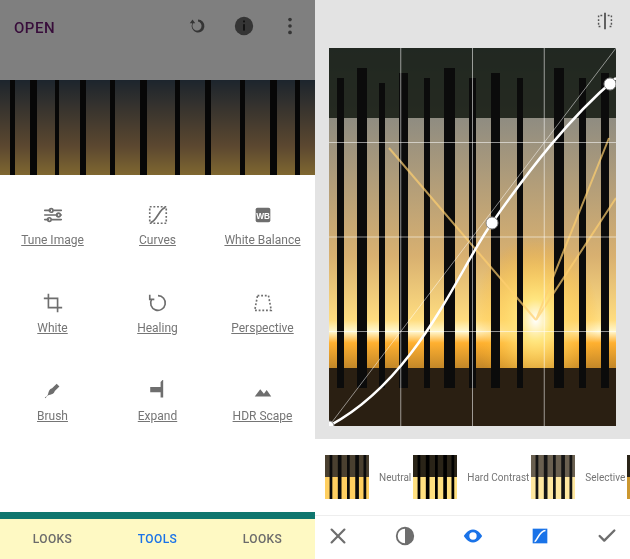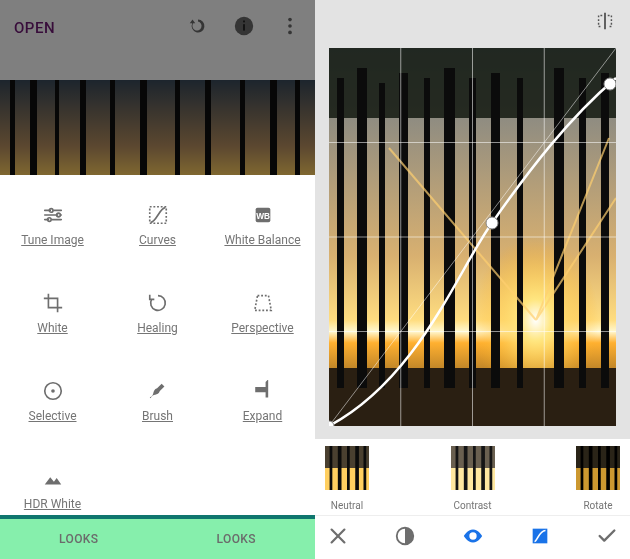--- a/index.html
+++ b/index.html
@@ -13,33 +13,33 @@
   .hicon{width:22px;height:22px;fill:#6a6a6a;}
   .left-image{position:absolute;left:0;top:80px;width:100%;height:95px;z-index:1;}
   .forest-mini{width:100%;height:100%;display:block;}
   .dim-veil{position:absolute;left:0;top:0;width:100%;height:175px;background:rgba(0,0,0,0.5);z-index:3;}
   .tools-sheet{position:absolute;left:0;top:175px;width:100%;bottom:40px;background:#fff;}
   .tools-grid{display:grid;grid-template-columns:repeat(3,1fr);grid-auto-rows:88px;padding-top:6px;}
   .tool-cell{display:flex;flex-direction:column;align-items:center;justify-content:center;color:#757575;font-size:12px;gap:8px;cursor:pointer;text-decoration:underline;}
   .tool-cell .tlabel{line-height:13px;text-align:center;}
   .ticon{width:22px;height:22px;fill:none;stroke:#6e6e6e;stroke-width:1.8;}
   .ticon.fillicon{fill:#6e6e6e;stroke:none;}
-  .bottom-bar-left{position:absolute;left:0;bottom:0;width:100%;height:40px;display:flex;border-top:4px solid #0f766e;background:#86efac;}
+  .bottom-bar-left{position:absolute;left:0;bottom:0;width:100%;height:40px;display:flex;border-top:7px solid #0f766e;background:#fef9c3;}
   .bbl-tab{flex:1;display:flex;align-items:center;justify-content:center;font-size:12px;font-weight:500;letter-spacing:0.4px;color:#6b6b6b;cursor:pointer;}
   .bbl-tab.active{color:#1a73e8;}
 
   
   .pane-right{width:315px;height:559px;background:#e3e3e3;}
   .right-header{position:absolute;right:0;top:0;height:46px;width:100%;display:flex;align-items:center;justify-content:flex-end;padding-right:14px;box-sizing:border-box;}
   .right-hicon{width:22px;height:22px;fill:#555;}
   .canvas-area{position:absolute;left:14px;right:14px;top:48px;height:378px;background:#888;overflow:hidden;}
   .forest-svg{width:100%;height:100%;display:block;}
   .curve-grid-overlay{position:absolute;left:0;top:0;right:0;bottom:0;pointer-events:none;}
   .presets-strip{position:absolute;left:0;right:0;bottom:44px;height:76px;background:#fff;display:flex;align-items:center;justify-content:space-between;padding:0 8px;box-sizing:border-box;}
-  .preset{display:flex;flex-direction:column;align-items:center;gap:8px;cursor:pointer;}
+  .preset{display:flex;flex-direction:row;align-items:center;gap:8px;cursor:pointer;}
   .thumb{width:48px;height:48px;border:2px solid transparent;box-sizing:border-box;overflow:hidden;}
   .preset.selected .thumb{border-color:#1a73e8;}
   .preset .plabel{font-size:10px;color:#757575;white-space:nowrap;}
   .preset.selected .plabel{color:#1a73e8;}
   .bottom-bar-right{position:absolute;left:0;right:0;bottom:0;height:44px;background:#fff;display:flex;align-items:center;justify-content:space-between;padding:0 12px;box-sizing:border-box;border-top:1px solid #eee;}
   .racticon{width:22px;height:22px;fill:#6e6e6e;}
   .racticon.accent{fill:#1a73e8;}
 </style>
 </head>
 <body>
@@ -141,52 +141,46 @@
             </svg>
           <span class="tlabel">Healing</span>
         </div>
 
         <div class="tool-cell">
           <svg class="ticon" viewBox="0 0 24 24">
               <path d="M6 4 L18 4 L21 20 L3 20 Z" stroke-dasharray="2 2"></path>
             </svg>
           <span class="tlabel">Perspective</span>
         </div>
-        <div class="tool-cell">
-          <svg class="ticon" viewBox="0 0 24 24">
-              <circle cx="12" cy="12" r="9"></circle>
-              <circle cx="12" cy="12" r="2" class="fillicon" fill="#6e6e6e" stroke="none"></circle>
-            </svg>
-          <span class="tlabel">Selective</span>
-        </div>
 
         <div class="tool-cell">
           <svg class="ticon fillicon" viewBox="0 0 24 24">
               <path d="M4 20c2-6 8-2 10-8l5-5-3-3-5 5c-6 2-2 8-8 10z"></path>
             </svg>
           <span class="tlabel">Brush</span>
         </div>
         <div class="tool-cell">
           <svg class="ticon fillicon" viewBox="0 0 24 24">
               <path d="M7 3l4 4-8 8 4 4 8-8 4 4 2-2-14-14z" transform="rotate(45 12 12)"></path>
             </svg>
           <span class="tlabel">Expand</span>
         </div>
         <div class="tool-cell">
           <svg class="ticon fillicon" viewBox="0 0 24 24">
               <path d="M3 18l6-8 4 5 3-4 5 7z"></path>
             </svg>
-          <span class="tlabel">HDR White</span>
+          <span class="tlabel">HDR Scape</span>
         </div>
 
       </div>
     </div>
 
     <div class="bottom-bar-left">
       <div class="bbl-tab">LOOKS</div>
+      <div class="bbl-tab active">TOOLS</div>
       <div class="bbl-tab">LOOKS</div>
     </div>
 
   </div>
 
   <div class="pane pane-right">
 
     <div class="right-header">
       <span>
         <svg class="right-hicon" viewBox="0 0 24 24">
@@ -275,31 +269,45 @@
                 <rect x="14" width="4" height="48"></rect>
                 <rect x="24" width="3" height="48"></rect>
                 <rect x="33" width="4" height="48"></rect>
                 <rect x="42" width="3" height="48"></rect>
               </g>
             </svg></div>
         <span class="plabel">Neutral</span>
       </div>
       <div class="preset">
         <div class="thumb"><svg viewBox="0 0 48 48">
+              <rect width="48" height="48" fill="#2a2418"></rect>
+              <rect y="24" width="48" height="24" fill="#ffe080"></rect>
+              <g fill="#000">
+                <rect x="5" width="3" height="48"></rect>
+                <rect x="14" width="4" height="48"></rect>
+                <rect x="24" width="3" height="48"></rect>
+                <rect x="33" width="4" height="48"></rect>
+                <rect x="42" width="3" height="48"></rect>
+              </g>
+            </svg></div>
+        <span class="plabel">Hard Contrast</span>
+      </div>
+      <div class="preset">
+        <div class="thumb"><svg viewBox="0 0 48 48">
               <rect width="48" height="48" fill="#6a6050"></rect>
               <rect y="24" width="48" height="24" fill="#ffe8a0"></rect>
               <g fill="#151515">
                 <rect x="5" width="3" height="48"></rect>
                 <rect x="14" width="4" height="48"></rect>
                 <rect x="24" width="3" height="48"></rect>
                 <rect x="33" width="4" height="48"></rect>
                 <rect x="42" width="3" height="48"></rect>
               </g>
             </svg></div>
-        <span class="plabel">Contrast</span>
+        <span class="plabel">Selective</span>
       </div>
       <div class="preset">
         <div class="thumb"><svg viewBox="0 0 48 48">
               <rect width="48" height="48" fill="#2a2418"></rect>
               <rect y="24" width="48" height="24" fill="#cc9830"></rect>
               <g fill="#000">
                 <rect x="5" width="3" height="48"></rect>
                 <rect x="14" width="4" height="48"></rect>
                 <rect x="24" width="3" height="48"></rect>
                 <rect x="33" width="4" height="48"></rect>

